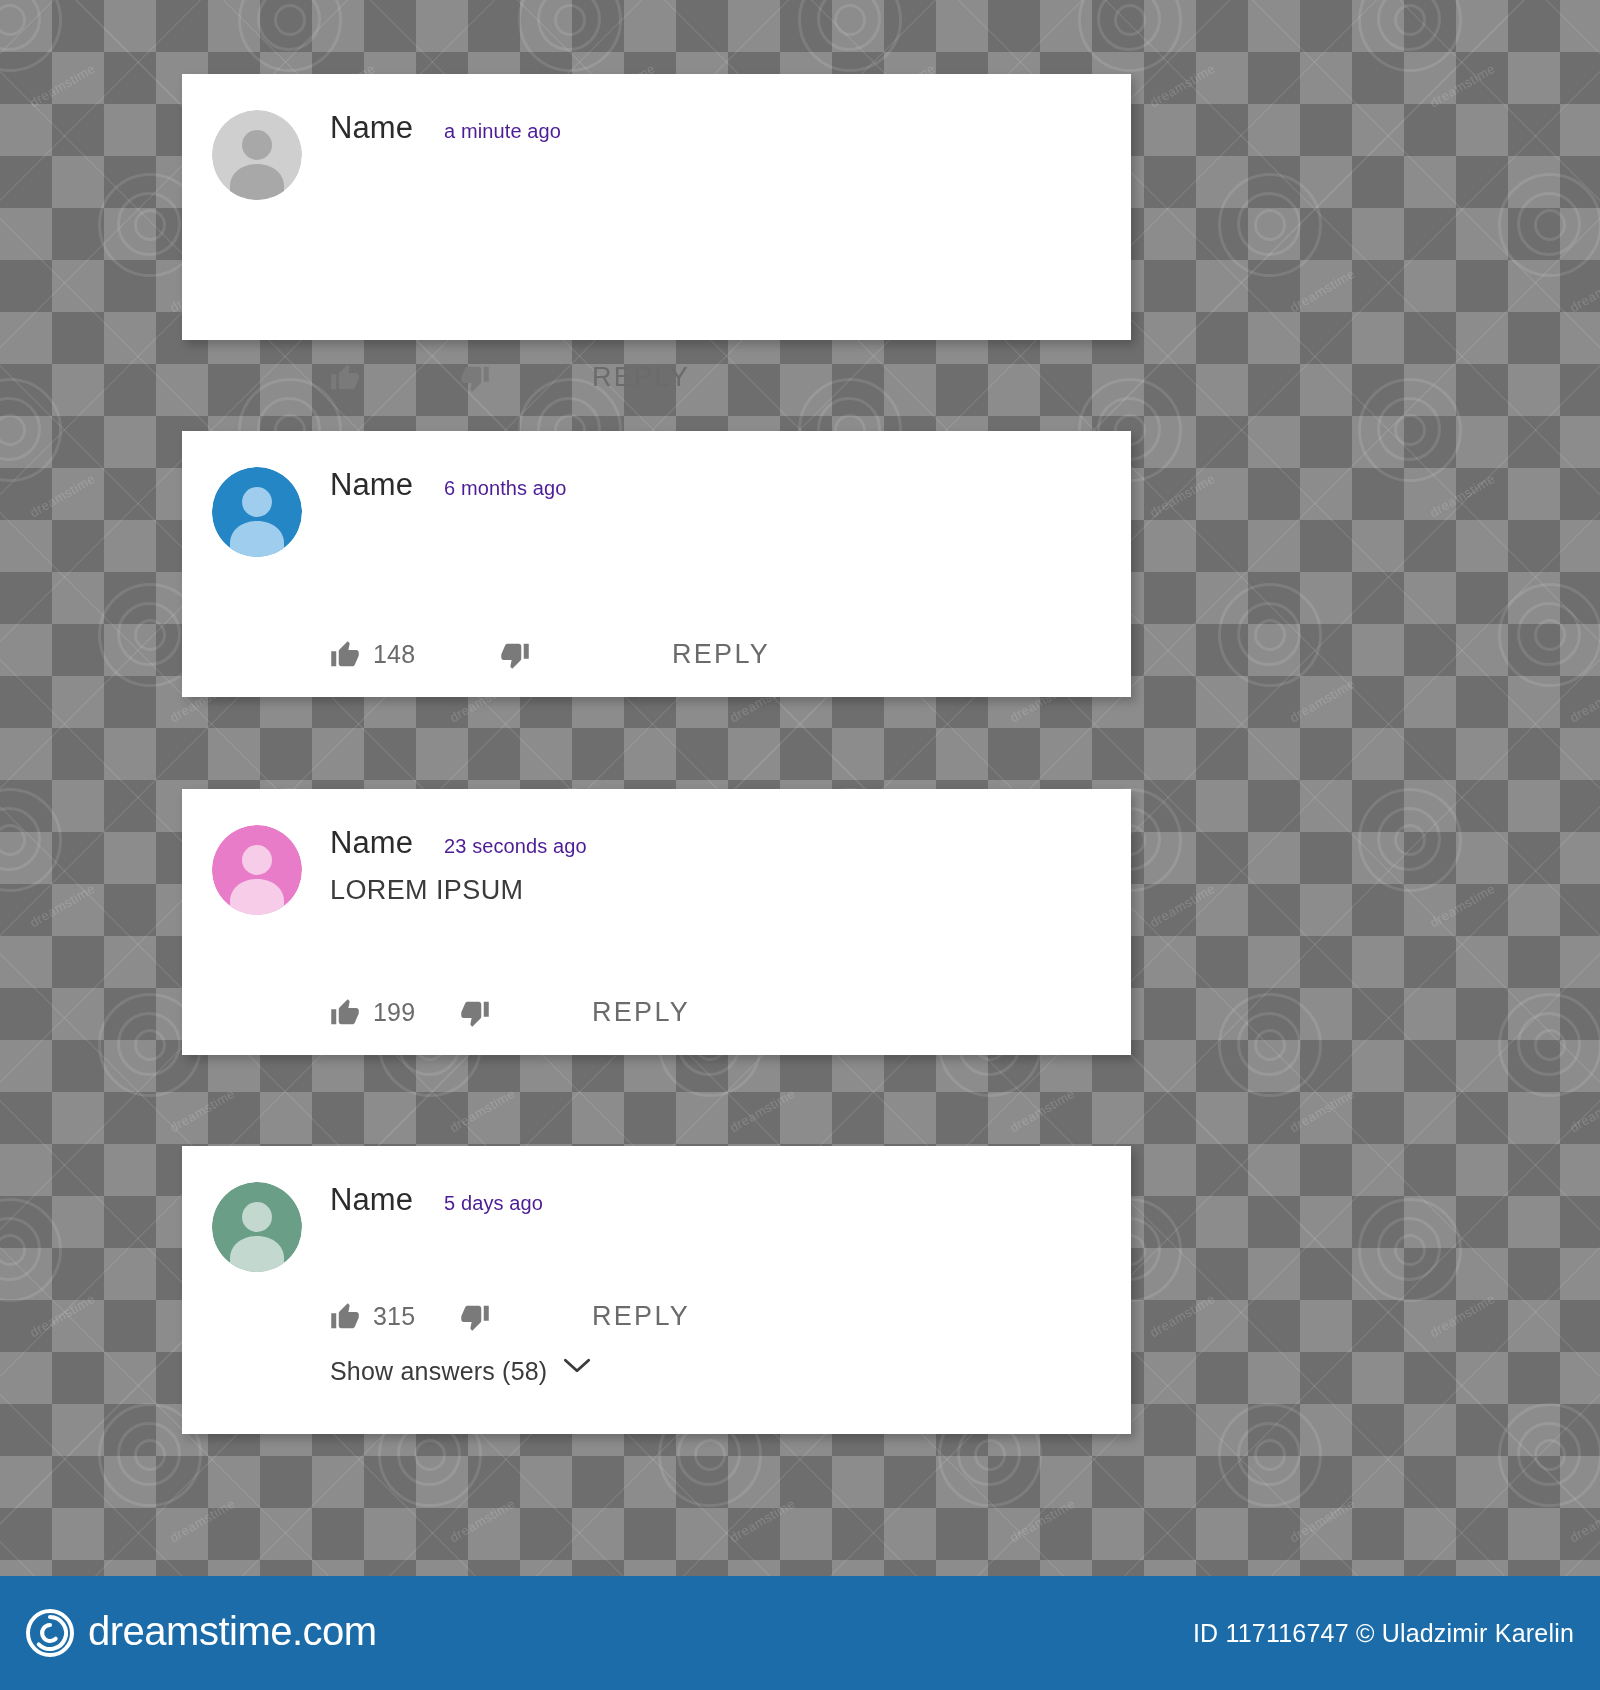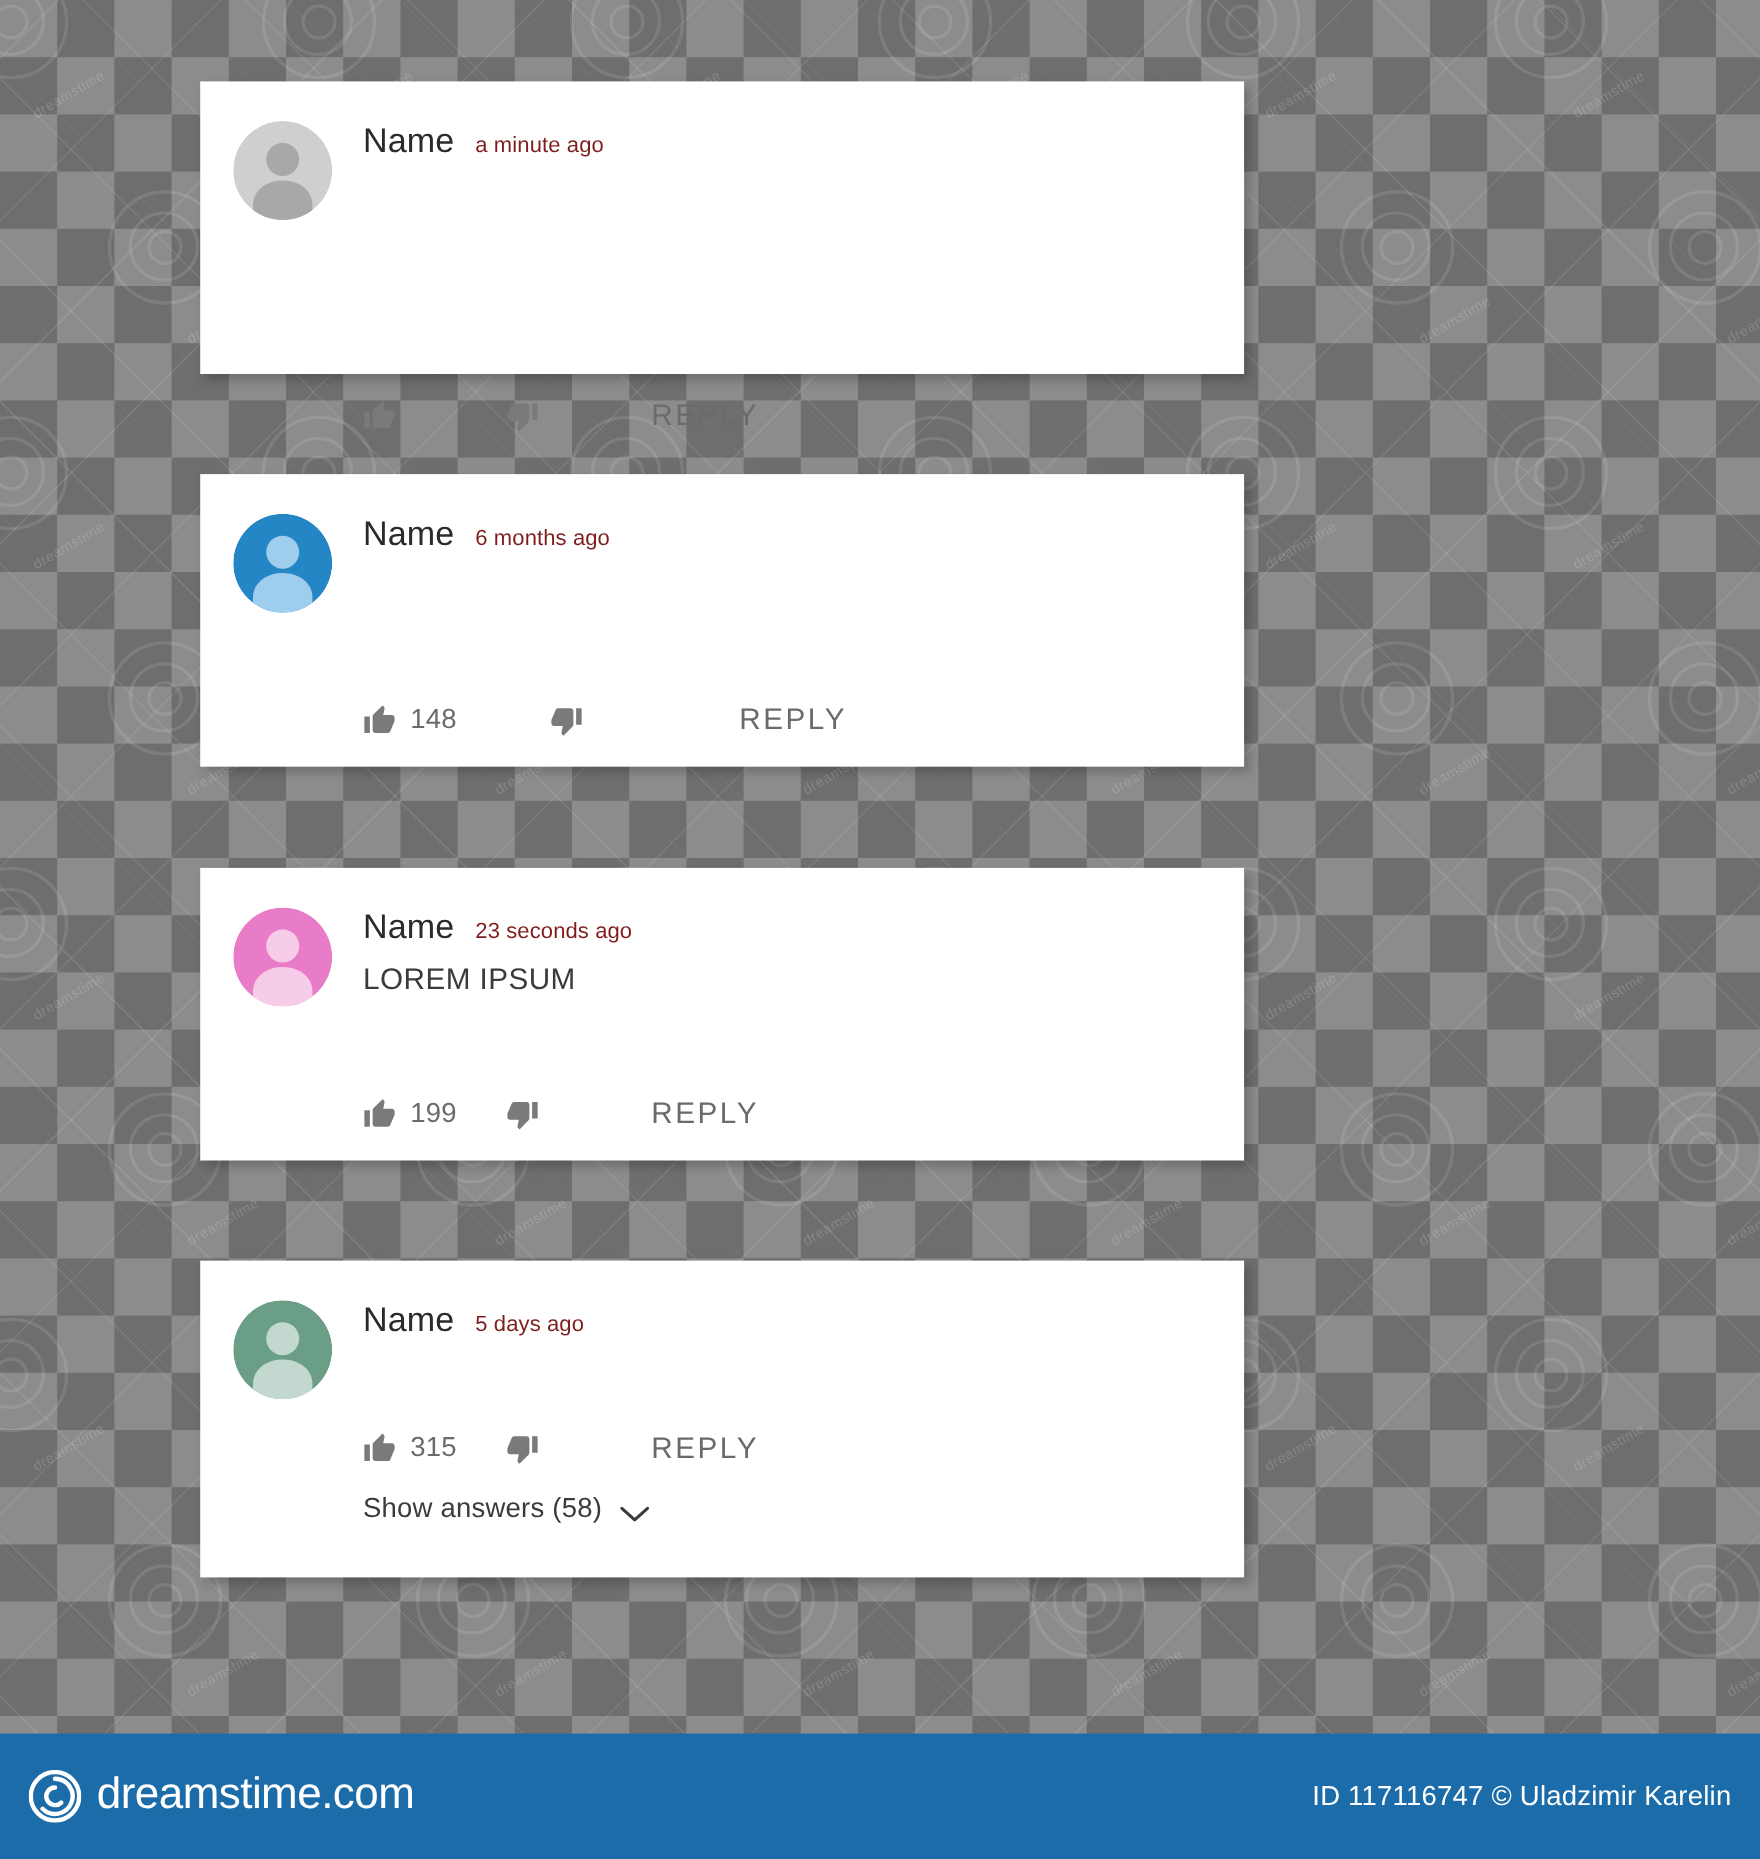--- a/index.html
+++ b/index.html
@@ -123,22 +123,22 @@
 
   .author {
     font-size: 31px;
     color: #2b2b2b;
     font-weight: 400;
     letter-spacing: 0.1px;
   }
 
   .time {
     font-size: 20px;
-    color: #7f1d1d;
-    margin-left: 19px;
+    color: #4c1d95;
+    margin-left: 31px;
     letter-spacing: 0.1px;
   }
 
   .body-text {
     position: absolute;
     font-size: 27px;
     color: #3b3b3b;
     letter-spacing: 0.4px;
   }
 
@@ -166,21 +166,21 @@
   .reply {
     font-size: 27px;
     color: #6b6b6b;
     letter-spacing: 2.3px;
     cursor: pointer;
   }
 
   .show-answers {
     position: absolute;
     display: flex;
-    align-items: flex-end;
+    align-items: flex-start;
     cursor: pointer;
   }
 
   .show-answers-label {
     font-size: 25px;
     color: #3b3b3b;
     letter-spacing: 0.2px;
   }
 
   .chev {

